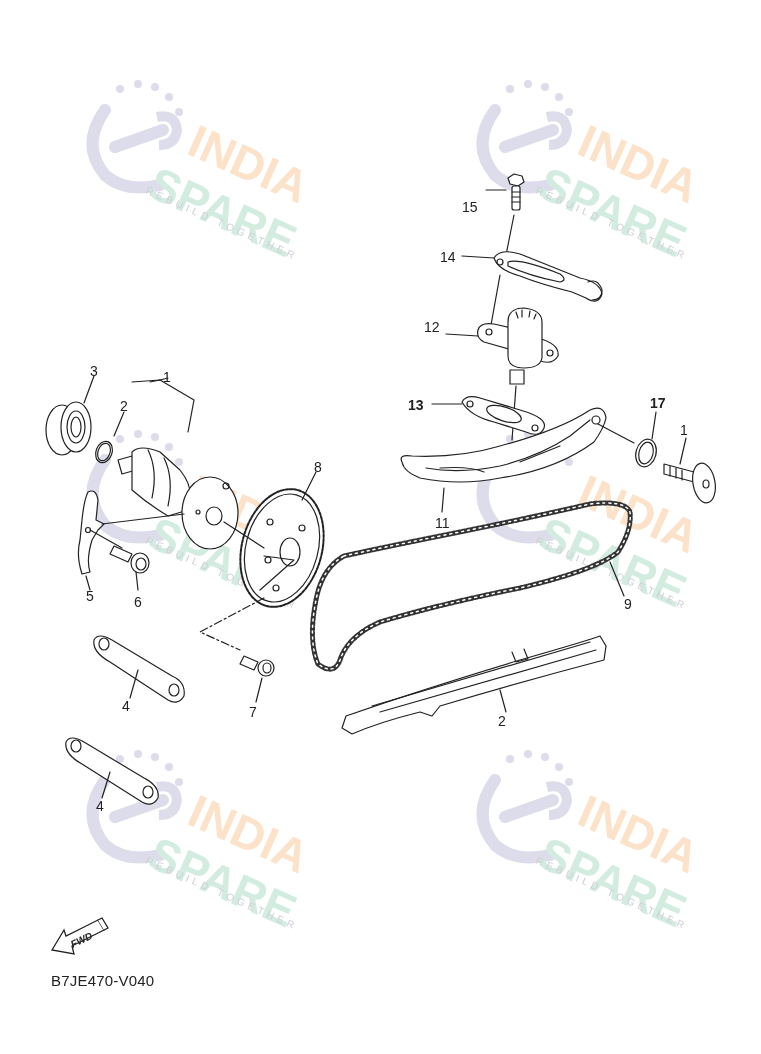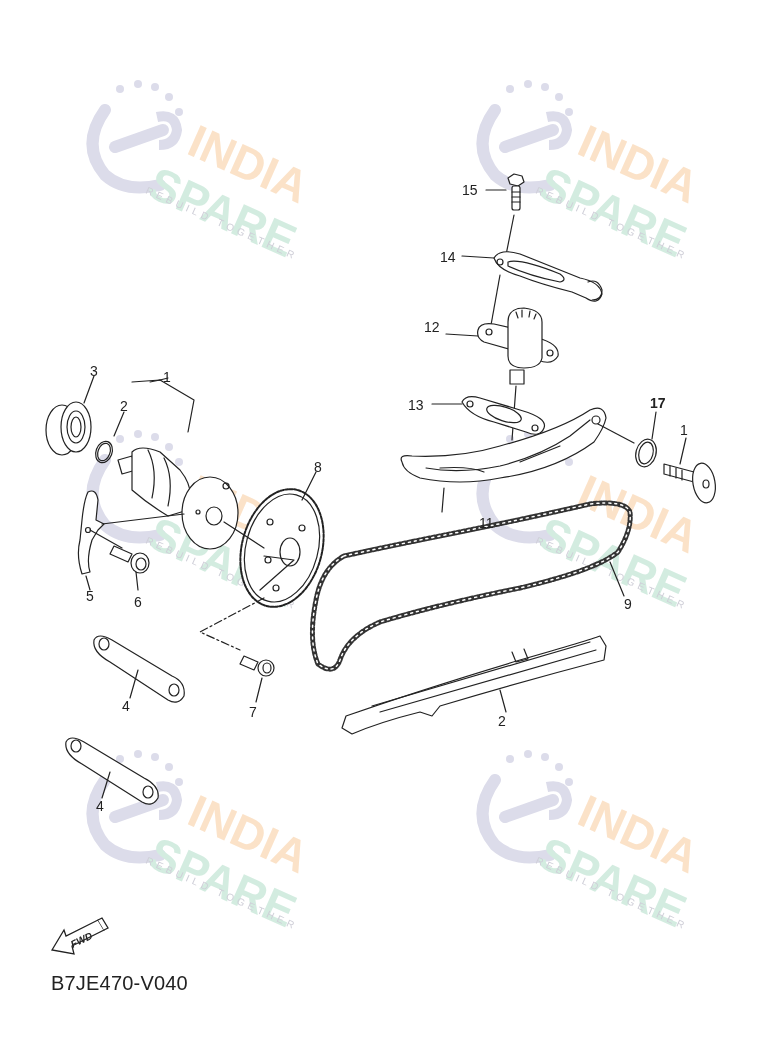--- a/index.html
+++ b/index.html
@@ -1,20 +1,20 @@
 <!DOCTYPE html>
 <html><head>
 <meta charset="utf-8">
 <style>
   html, body { margin:0; padding:0; background:#ffffff; }
   body { width:761px; height:1054px; position:relative; overflow:hidden; font-family:"Liberation Sans", sans-serif; }
   #canvas { position:absolute; left:0; top:0; width:761px; height:1054px; }
   .wm { position:absolute; width:260px; height:200px; }
   .callout { position:absolute; font-size:14px; color:#222; line-height:1; }
-  .code { position:absolute; left:51px; top:972px; font-size:20px; color:#222; letter-spacing:0.2px; }
+  .code { position:absolute; left:51px; top:972px; font-size:15px; color:#222; letter-spacing:0.2px; }
   svg text { font-family:"Liberation Sans", sans-serif; }
 </style>
 </head>
 <body>
 
 <div id="canvas">
 
   <svg class="wm" style="left:75px;top:75px;" viewBox="0 0 260 200">
     <g>
       <circle cx="45" cy="14" r="4" fill="#dcdcea"></circle>
@@ -267,22 +267,22 @@
   <span class="callout" style="left:120px;top:399px;">2</span>
   <span class="callout" style="left:90px;top:364px;">3</span>
   <span class="callout" style="left:122px;top:699px;">4</span>
   <span class="callout" style="left:96px;top:799px;">4</span>
   <span class="callout" style="left:86px;top:589px;">5</span>
   <span class="callout" style="left:134px;top:595px;">6</span>
   <span class="callout" style="left:249px;top:705px;">7</span>
   <span class="callout" style="left:314px;top:460px;">8</span>
   <span class="callout" style="left:624px;top:597px;">9</span>
   <span class="callout" style="left:498px;top:714px;">2</span>
-  <span class="callout" style="left:435px;top:516px;margin-left:44px;">11</span>
+  <span class="callout" style="left:435px;top:516px;">11</span>
   <span class="callout" style="left:424px;top:320px;">12</span>
-  <span class="callout" style="left:408px;top:398px;">13</span>
+  <span class="callout" style="left:408px;top:398px;font-weight:bold;">13</span>
   <span class="callout" style="left:440px;top:250px;">14</span>
-  <span class="callout" style="left:462px;top:183px;text-align:right;">15</span>
+  <span class="callout" style="left:462px;top:200px;text-align:right;">15</span>
   <span class="callout" style="left:680px;top:423px;">1</span>
   <span class="callout" style="left:650px;top:396px;font-weight:bold;">17</span>
 
   <span class="code">B7JE470-V040</span>
 </div>
 
 </body></html>

